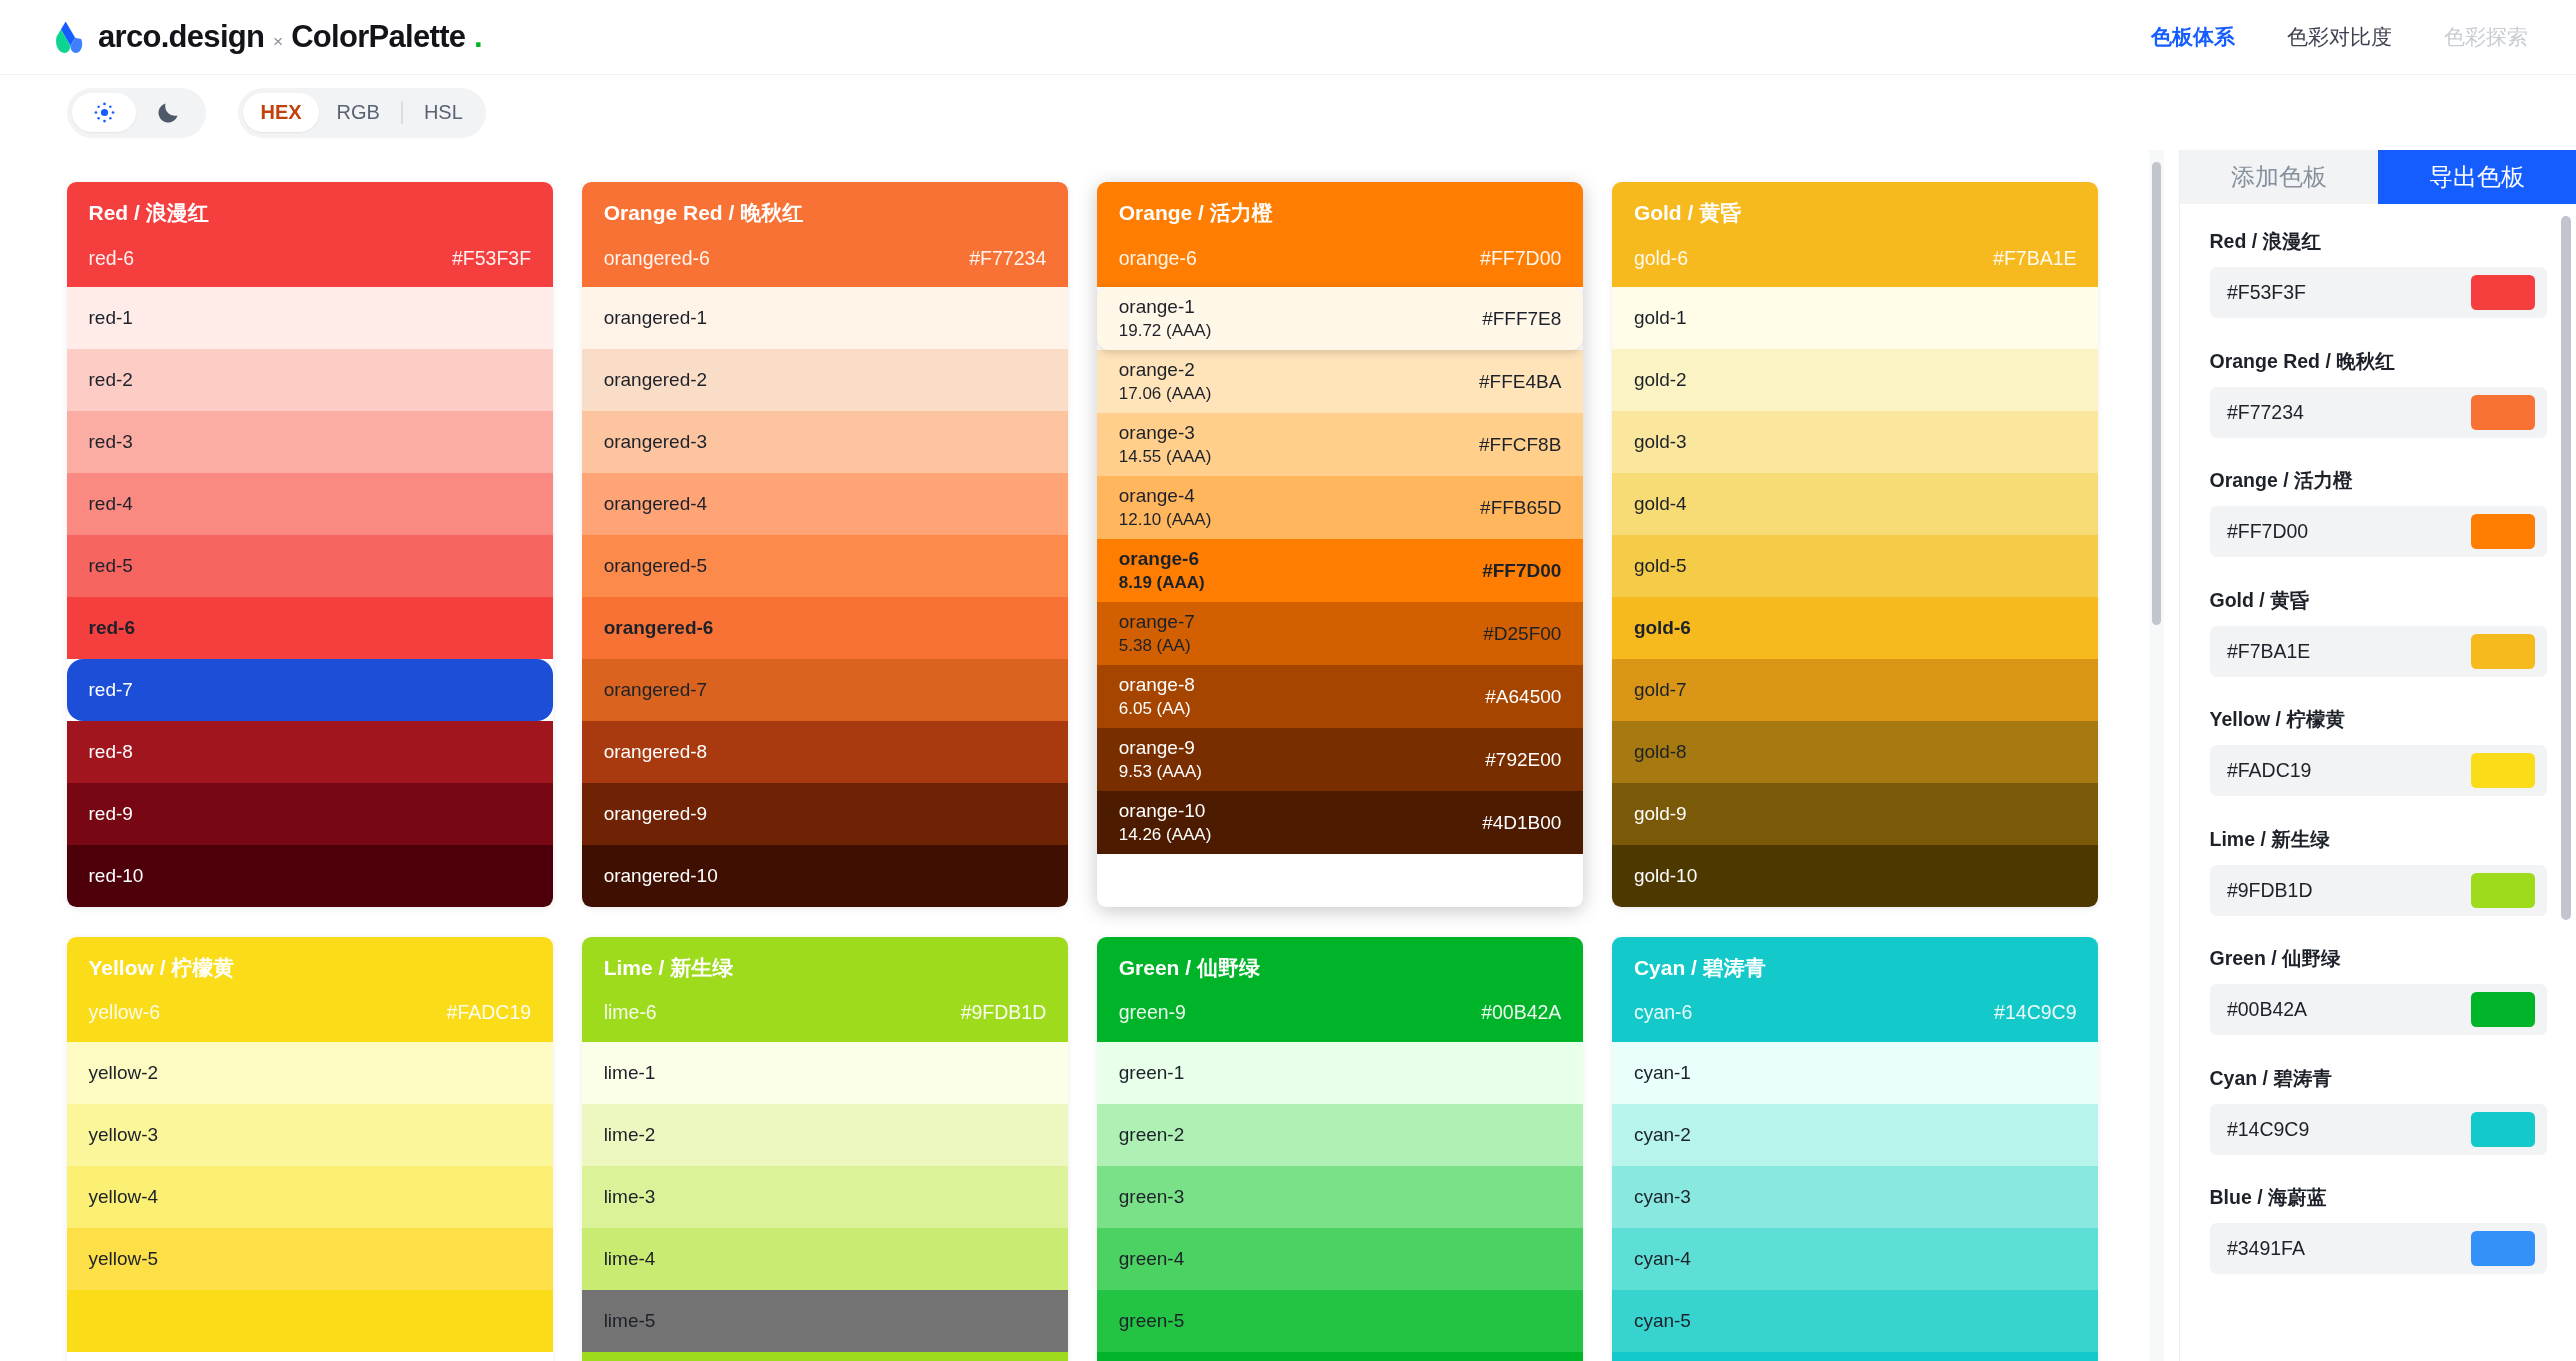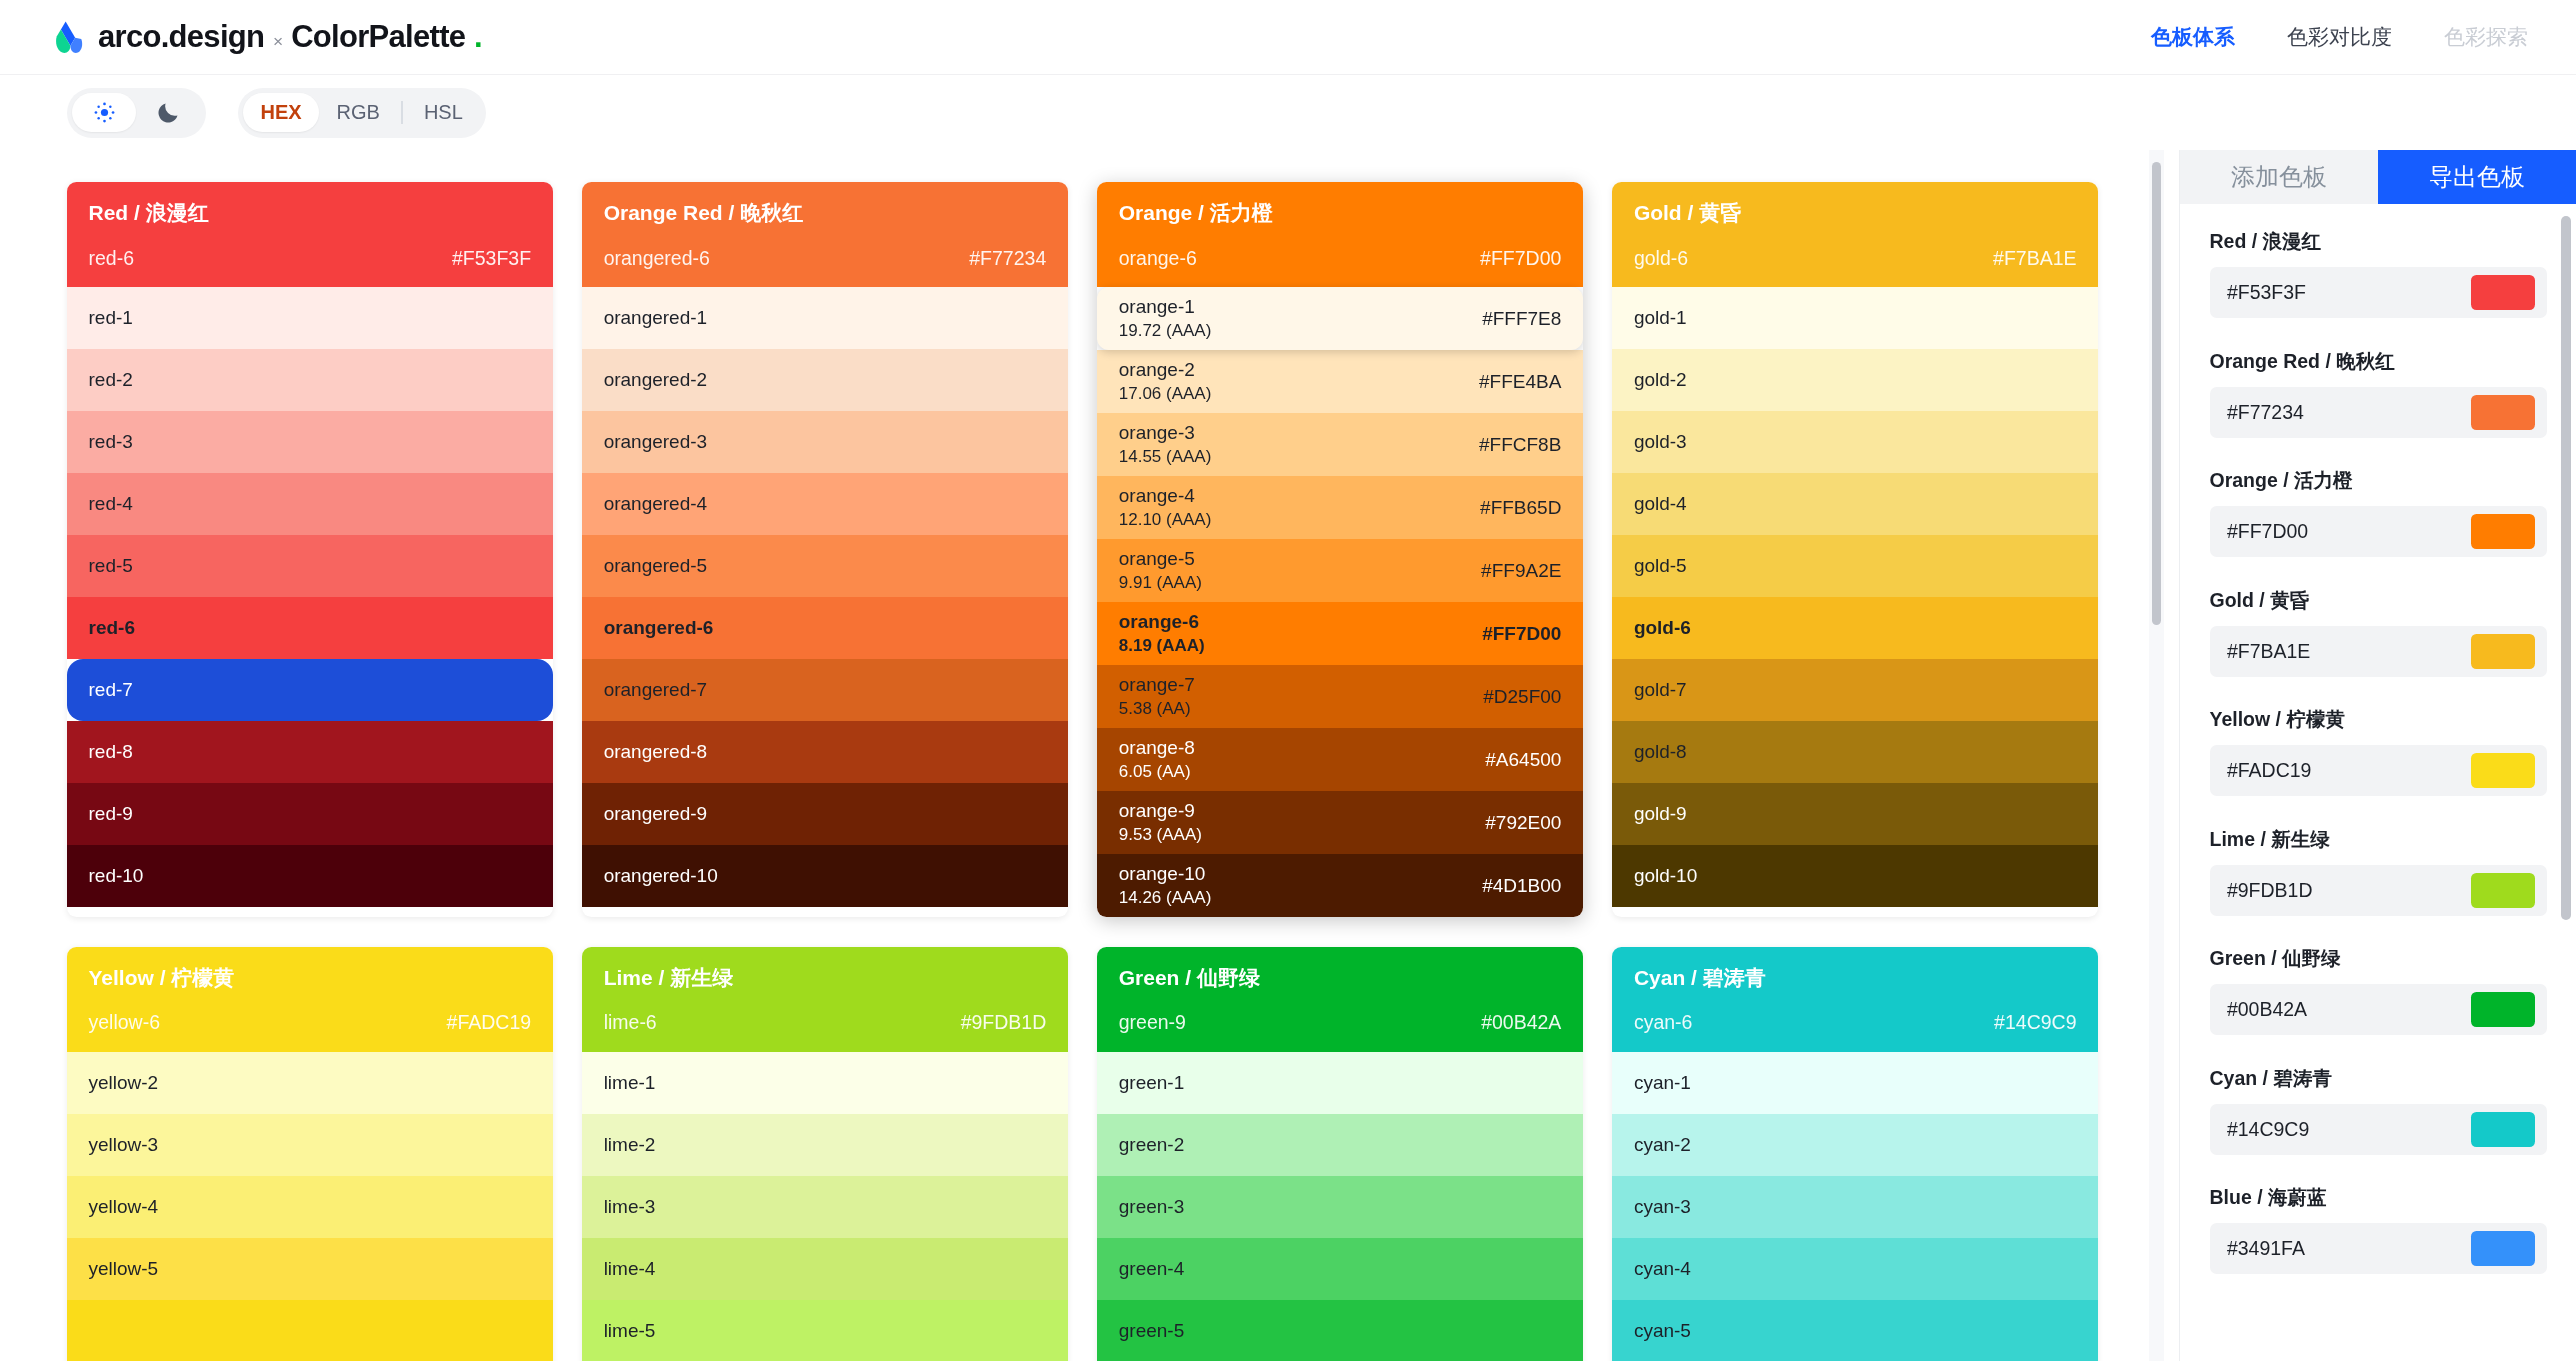--- a/index.html
+++ b/index.html
@@ -357,27 +357,20 @@
           </div>
           <div class="sw-hex">#FFCF8B</div>
         </div>
         <div class="swatch" style="background: rgb(255, 182, 93); color: rgb(29, 33, 41);">
           <div class="sw-left">
             <div class="sw-name">orange-4</div>
             <div class="sw-ratio">12.10 (AAA)</div>
           </div>
           <div class="sw-hex">#FFB65D</div>
         </div>
-        <div class="swatch" style="background: rgb(255, 154, 46); color: rgb(29, 33, 41);">
-          <div class="sw-left">
-            <div class="sw-name">orange-5</div>
-            <div class="sw-ratio">9.91 (AAA)</div>
-          </div>
-          <div class="sw-hex">#FF9A2E</div>
-        </div>
         <div class="swatch is-key" style="background: rgb(255, 125, 0); color: rgb(29, 33, 41);">
           <div class="sw-left">
             <div class="sw-name">orange-6</div>
             <div class="sw-ratio">8.19 (AAA)</div>
           </div>
           <div class="sw-hex">#FF7D00</div>
         </div>
         <div class="swatch" style="background: rgb(210, 95, 0); color: rgb(29, 33, 41);">
           <div class="sw-left">
             <div class="sw-name">orange-7</div>
@@ -517,21 +510,21 @@
         <div class="swatch" style="background: rgb(220, 242, 153); color: rgb(29, 33, 41);">
           <div class="sw-left">
             <div class="sw-name">lime-3</div>
           </div>
         </div>
         <div class="swatch" style="background: rgb(201, 235, 113); color: rgb(29, 33, 41);">
           <div class="sw-left">
             <div class="sw-name">lime-4</div>
           </div>
         </div>
-        <div class="swatch" style="background: #bef264; color: rgb(29, 33, 41);">
+        <div class="swatch" style="background: #737373; color: rgb(29, 33, 41);">
           <div class="sw-left">
             <div class="sw-name">lime-5</div>
           </div>
         </div>
         <div class="swatch is-key" style="background: rgb(159, 219, 29); color: rgb(29, 33, 41);"></div>
       </div>
       <div class="card">
         <div class="card-head" style="background: rgb(0, 180, 42);">
           <div class="card-title">Green / 仙野绿</div>
           <div class="card-head-row">

